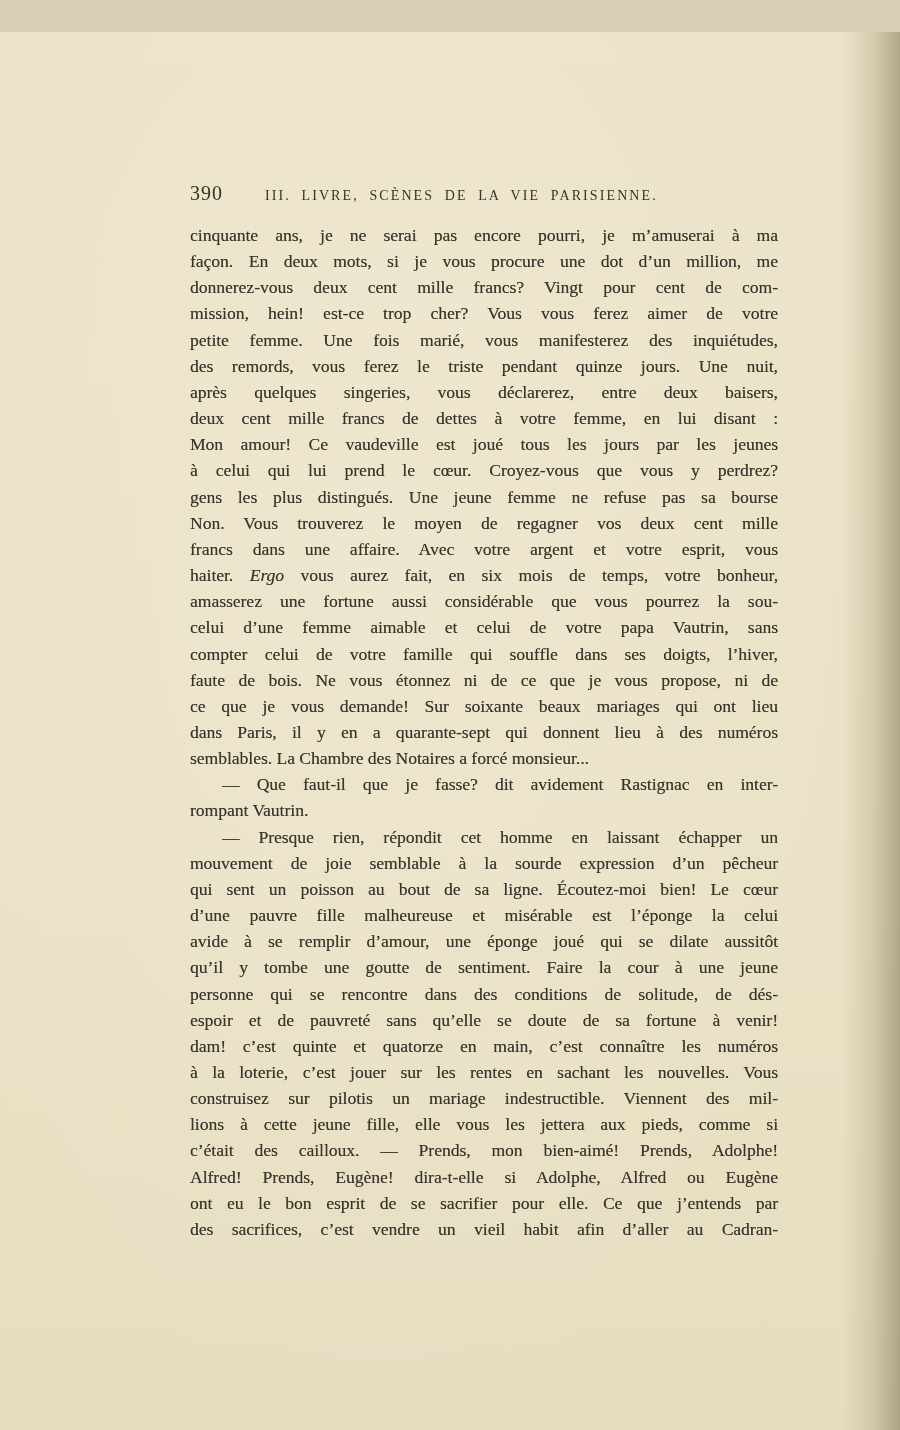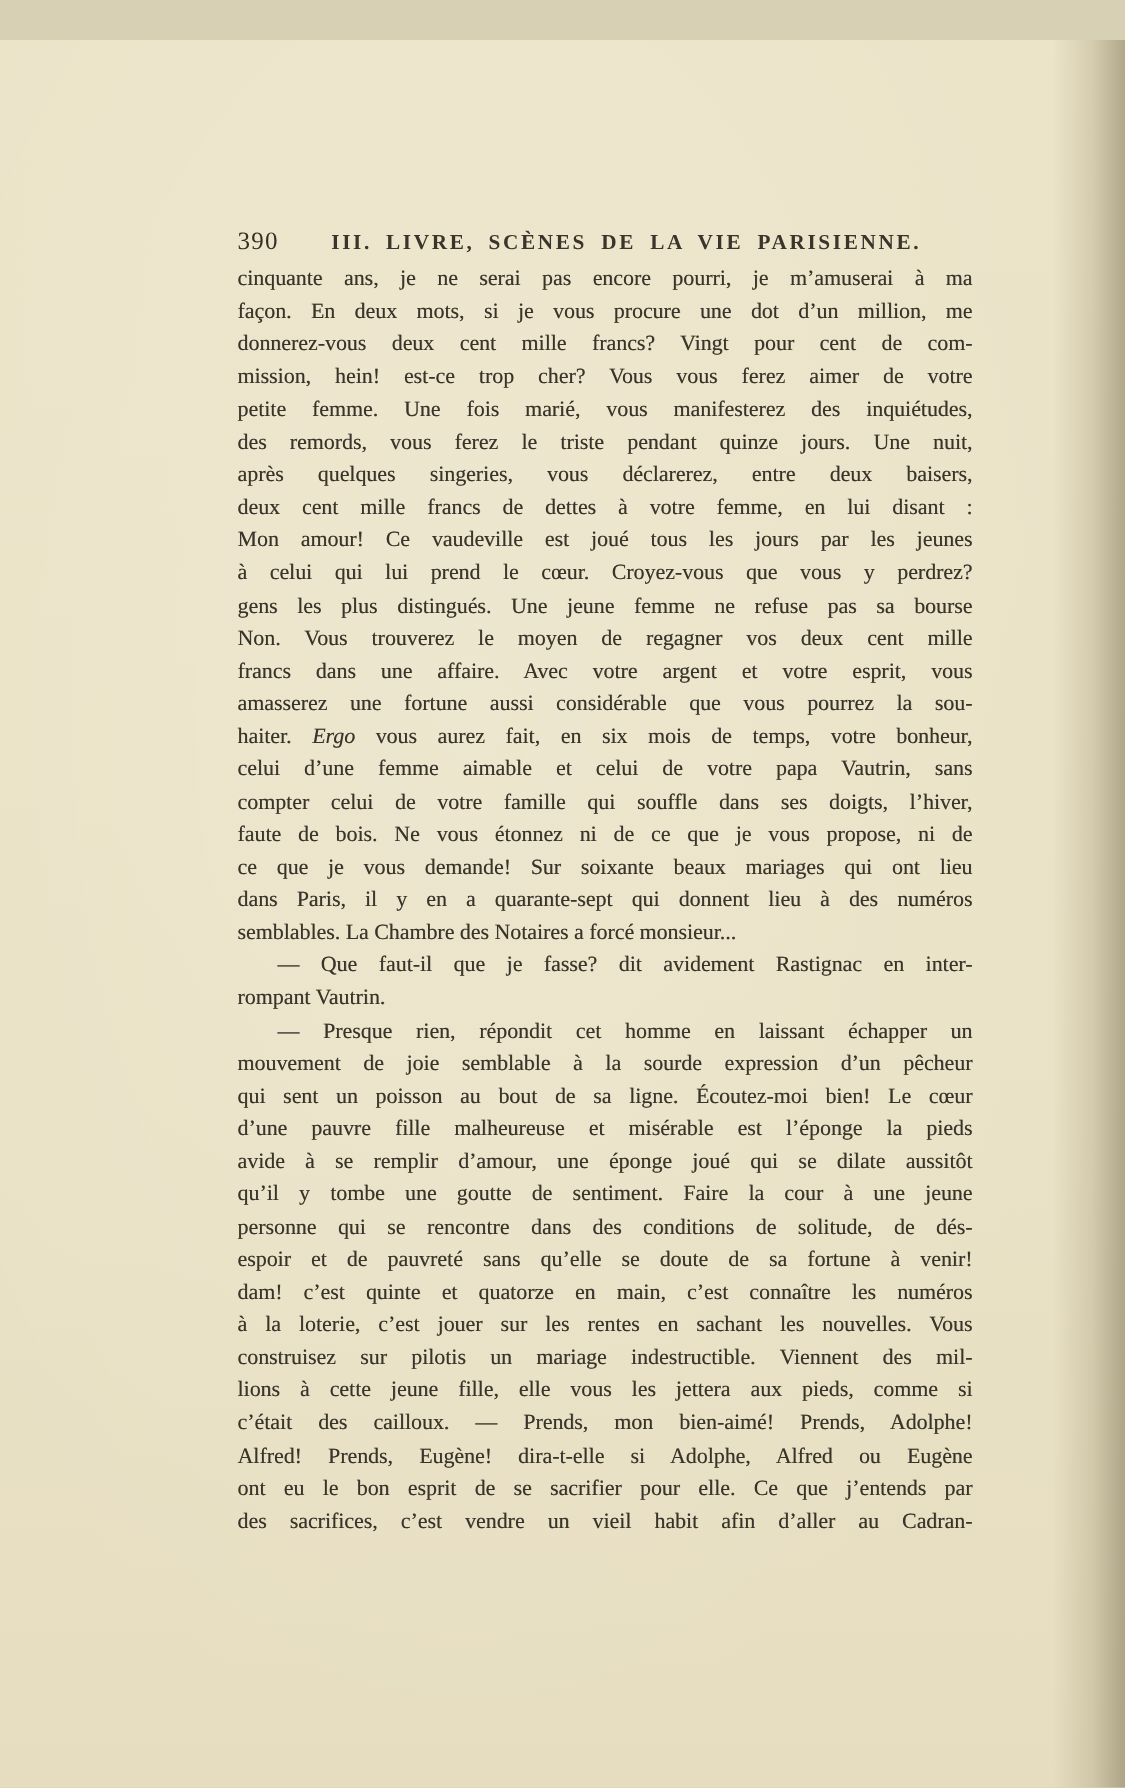--- a/index.html
+++ b/index.html
@@ -54,31 +54,31 @@
     display: flex;
     align-items: baseline;
   }
   .page-number {
     font-size: 20px;
     letter-spacing: 1px;
     color: #352f25;
     margin-right: 42px;
   }
   .running-header {
-    font-size: 17px;
-    font-weight: bold;
+    font-size: 14px;
+    font-weight: normal;
     letter-spacing: 2.1px;
     word-spacing: 5px;
     color: #3a342a;
     white-space: nowrap;
   }
   .text-block {
     position: absolute;
     left: 190px;
-    top: 177px;
+    top: 190px;
     width: 588px;
   }
   .line {
     line-height: 26.15px;
     font-size: 17.5px;
     text-align: justify;
     text-align-last: justify;
     white-space: normal;
     color: #39342a;
     text-shadow: 0.25px 0 0 rgba(57,52,42,0.55);
@@ -111,38 +111,38 @@
         <div class="line"><span>mission, hein! est-ce trop cher? Vous vous ferez aimer de votre</span></div>
         <div class="line"><span>petite femme. Une fois marié, vous manifesterez des inquiétudes,</span></div>
         <div class="line"><span>des remords, vous ferez le triste pendant quinze jours. Une nuit,</span></div>
         <div class="line"><span>après quelques singeries, vous déclarerez, entre deux baisers,</span></div>
         <div class="line"><span>deux cent mille francs de dettes à votre femme, en lui disant :</span></div>
         <div class="line"><span>Mon amour! Ce vaudeville est joué tous les jours par les jeunes</span></div>
         <div class="line"><span>à celui qui lui prend le cœur. Croyez-vous que vous y perdrez?</span></div>
         <div class="line"><span>gens les plus distingués. Une jeune femme ne refuse pas sa bourse</span></div>
         <div class="line"><span>Non. Vous trouverez le moyen de regagner vos deux cent mille</span></div>
         <div class="line"><span>francs dans une affaire. Avec votre argent et votre esprit, vous</span></div>
+        <div class="line"><span>haiter. </span><span class="em">Ergo</span><span> vous aurez fait, en six mois de temps, votre bonheur,</span></div>
         <div class="line"><span>amasserez une fortune aussi considérable que vous pourrez la sou-</span></div>
-        <div class="line"><span>haiter. </span><span class="em">Ergo</span><span> vous aurez fait, en six mois de temps, votre bonheur,</span></div>
         <div class="line"><span>celui d’une femme aimable et celui de votre papa Vautrin, sans</span></div>
         <div class="line"><span>compter celui de votre famille qui souffle dans ses doigts, l’hiver,</span></div>
         <div class="line"><span>faute de bois. Ne vous étonnez ni de ce que je vous propose, ni de</span></div>
         <div class="line"><span>ce que je vous demande! Sur soixante beaux mariages qui ont lieu</span></div>
         <div class="line"><span>dans Paris, il y en a quarante-sept qui donnent lieu à des numéros</span></div>
         <div class="line no-justify"><span>semblables. La Chambre des Notaires a forcé monsieur...</span></div>
       </div>
       <div class="paragraph">
         <div class="line first-indent"><span>— Que faut-il que je fasse? dit avidement Rastignac en inter-</span></div>
         <div class="line no-justify"><span>rompant Vautrin.</span></div>
       </div>
       <div class="paragraph">
         <div class="line first-indent"><span>— Presque rien, répondit cet homme en laissant échapper un</span></div>
         <div class="line"><span>mouvement de joie semblable à la sourde expression d’un pêcheur</span></div>
         <div class="line"><span>qui sent un poisson au bout de sa ligne. Écoutez-moi bien! Le cœur</span></div>
-        <div class="line"><span>d’une pauvre fille malheureuse et misérable est l’éponge la pieds</span></div>
+        <div class="line"><span>d’une pauvre fille malheureuse et misérable est l’éponge la celui</span></div>
         <div class="line"><span>avide à se remplir d’amour, une éponge joué qui se dilate aussitôt</span></div>
         <div class="line"><span>qu’il y tombe une goutte de sentiment. Faire la cour à une jeune</span></div>
         <div class="line"><span>personne qui se rencontre dans des conditions de solitude, de dés-</span></div>
         <div class="line"><span>espoir et de pauvreté sans qu’elle se doute de sa fortune à venir!</span></div>
         <div class="line"><span>dam! c’est quinte et quatorze en main, c’est connaître les numéros</span></div>
         <div class="line"><span>à la loterie, c’est jouer sur les rentes en sachant les nouvelles. Vous</span></div>
         <div class="line"><span>construisez sur pilotis un mariage indestructible. Viennent des mil-</span></div>
         <div class="line"><span>lions à cette jeune fille, elle vous les jettera aux pieds, comme si</span></div>
         <div class="line"><span>c’était des cailloux. — Prends, mon bien-aimé! Prends, Adolphe!</span></div>
         <div class="line"><span>Alfred! Prends, Eugène! dira-t-elle si Adolphe, Alfred ou Eugène</span></div>

